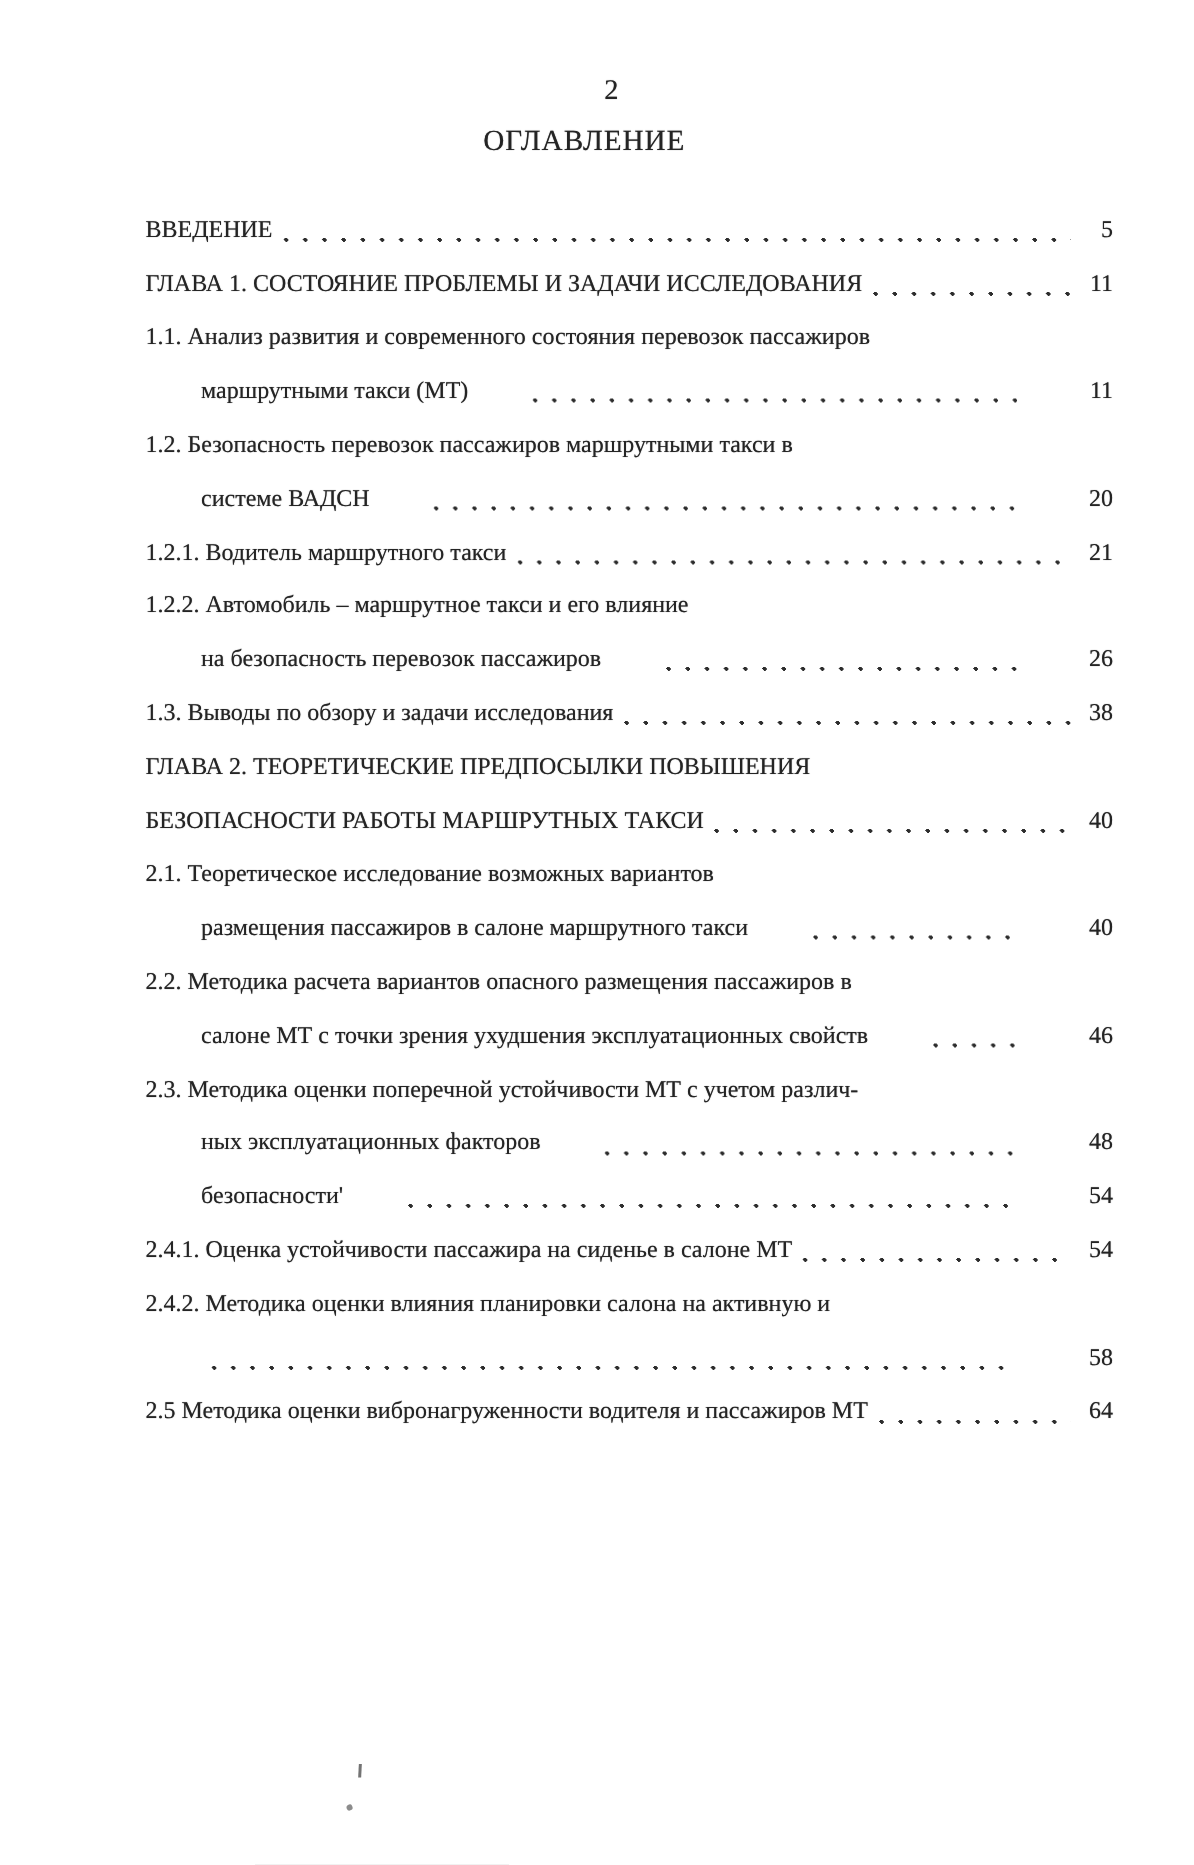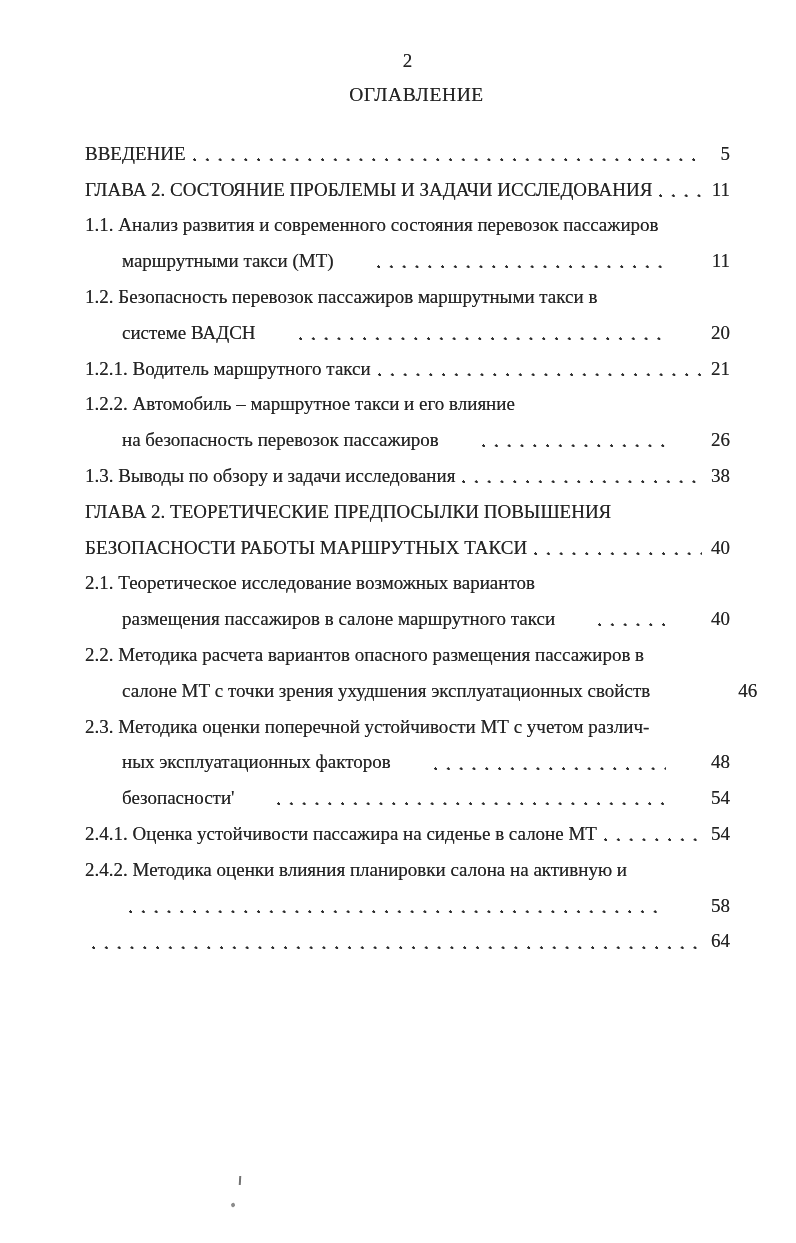--- a/index.html
+++ b/index.html
@@ -14,29 +14,29 @@
     text-shadow: 0 0 0.6px rgba(30,30,30,0.65);
   }
   .page-num {
     position: absolute;
     top: 50px; left: 85px; width: 645px;
     text-align: center;
     font-size: 19px;
   }
   .doc-title {
     position: absolute;
-    top: 84px; left: 94px; width: 645px;
+    top: 84px; left: 67px; width: 645px;
     text-align: center;
     font-size: 19.5px;
     letter-spacing: 0.6px;
   }
   .toc {
     position: absolute;
-    top: 136px; left: 85px; width: 645px;
-    font-size: 19px;
+    top: 136px; left: 97px; width: 645px;
+    font-size: 16px;
     font-family: Liberation Serif, serif;
   }
   .toc-line {
     display: flex;
     align-items: center;
     height: 35.8px;
     white-space: nowrap;
   }
   .toc-line.cont { padding-left: 37px; gap: 36px; }
   .t { flex: 0 0 auto; }
@@ -78,21 +78,21 @@
 
   <div class="toc">
 
     <div class="toc-line">
       <span class="t">ВВЕДЕНИЕ</span>
       <span class="leader"></span>
       <span class="p">5</span>
     </div>
 
     <div class="toc-line">
-      <span class="t">ГЛАВА 2. СОСТОЯНИЕ ПРОБЛЕМЫ И ЗАДАЧИ ИССЛЕДОВАНИЯ</span>
+      <span class="t">ГЛАВА 1. СОСТОЯНИЕ ПРОБЛЕМЫ И ЗАДАЧИ ИССЛЕДОВАНИЯ</span>
       <span class="leader"></span>
       <span class="p">11</span>
     </div>
 
     <div class="toc-line">
       <span class="t">1.1. Анализ развития и современного состояния перевозок пассажиров</span>
     </div>
 
     <div class="toc-line cont">
       <span class="t">маршрутными такси (МТ)</span>
@@ -189,20 +189,21 @@
     <div class="toc-line">
       <span class="t">2.4.2. Методика оценки влияния планировки салона на активную и</span>
     </div>
 
     <div class="toc-line cont">
       <span class="leader"></span>
       <span class="p">58</span>
     </div>
 
     <div class="toc-line">
+      <span class="t">2.5 Методика оценки вибронагруженности водителя и пассажиров МТ</span>
       <span class="leader"></span>
       <span class="p">64</span>
     </div>
 
   </div>
 
   <div class="artifact-tick"></div>
   <div class="artifact-dot"></div>
 
 </div>

